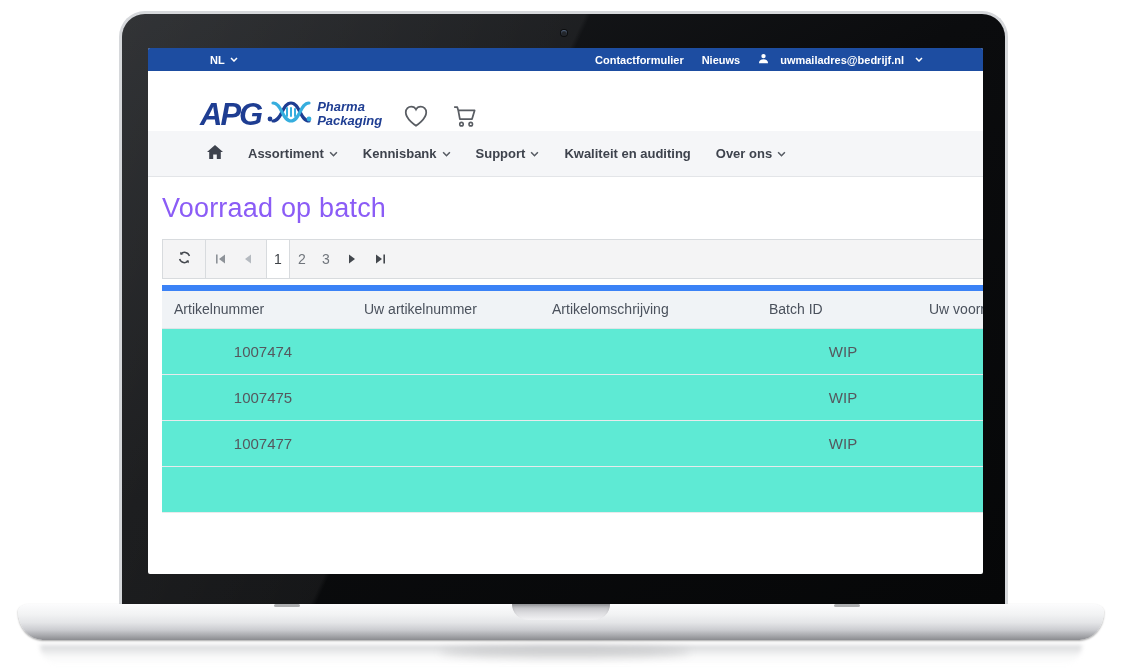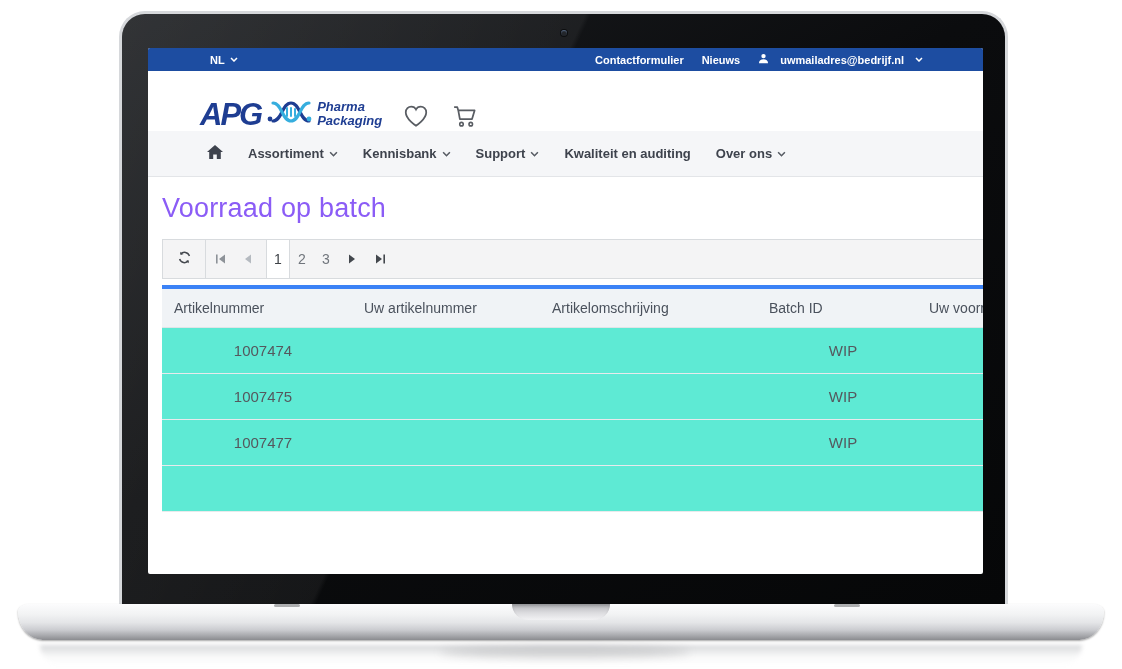--- a/index.html
+++ b/index.html
@@ -71,21 +71,21 @@
   .tb-sep { width:1px; background:#d8dbde; }
   .tb-btn { width:28px; background:none; border:none; cursor:pointer; display:flex; align-items:center; justify-content:center; }
   .c-first { color:#8d9298; } .c-prev { color:#b5bac0; } .c-next,.c-last { color:#43474d; }
   .pg { width:24px; font-size:14px; color:#70757c; background:none; border:none; cursor:pointer;
         display:flex; align-items:center; justify-content:center; }
   .pg.current { background:#fff; border-left:1px solid #d8dbde; border-right:1px solid #d8dbde; color:#3e4247; margin-left:4px; }
 
   table.grid { margin-top:6px; width:900px; border-collapse:collapse; table-layout:fixed; }
   .grid thead tr { height:40px; background:#f0f3f6; }
   .grid thead th { font-size:14px; font-weight:400; color:#4a515c; text-align:left; padding-left:12px;
-        border-top:4px solid #3b82f6; border-bottom:1px solid #e0e4e7; white-space:nowrap; overflow:hidden; }
+        border-top:6px solid #3b82f6; border-bottom:1px solid #e0e4e7; white-space:nowrap; overflow:hidden; }
   .grid tbody tr { height:46px; background:#5eead4;text-align:center; }
   .grid tbody td { font-size:15px; color:#55585e; padding-left:12px; border-bottom:1px solid #e8eaec; white-space:nowrap; }
 </style>
 </head>
 <body>
 
 <div class="stage">
 
   <div class="lid">
     <div class="lid-gloss"></div>

